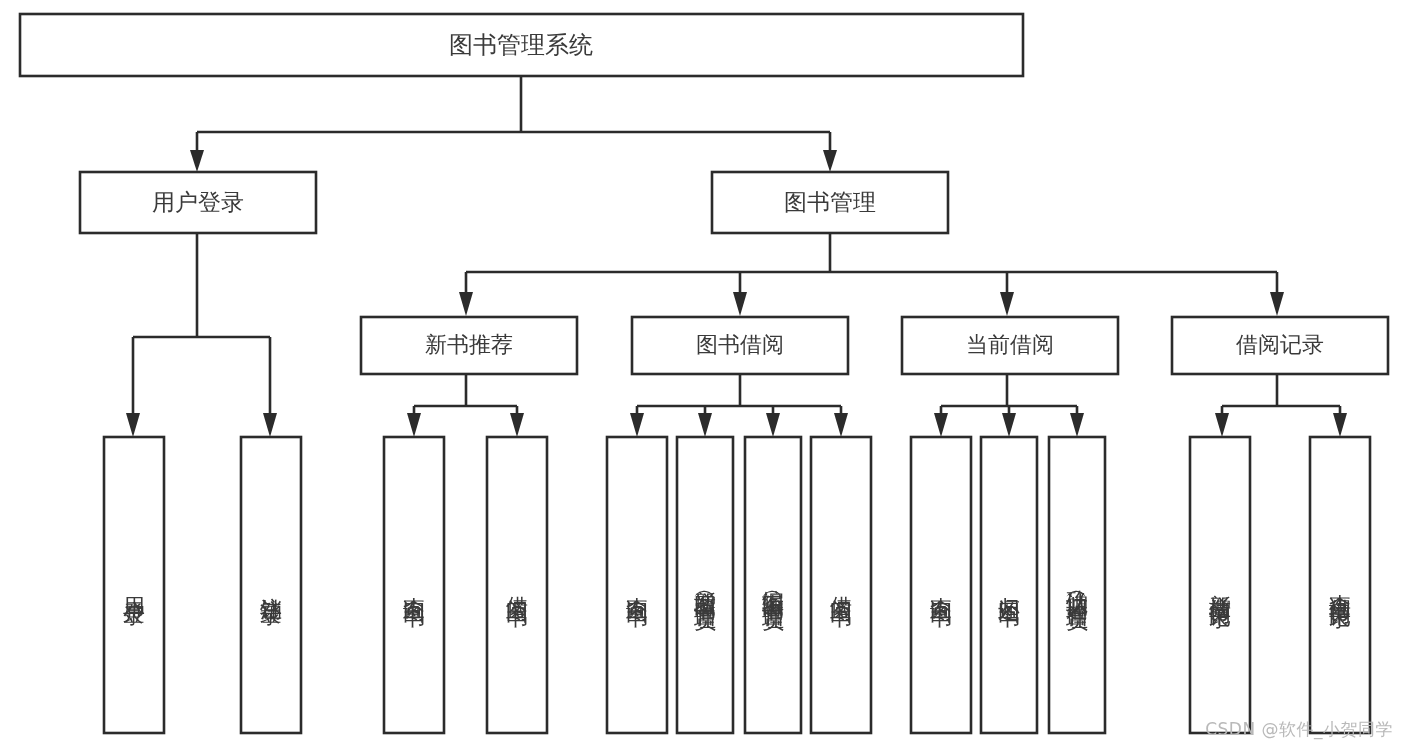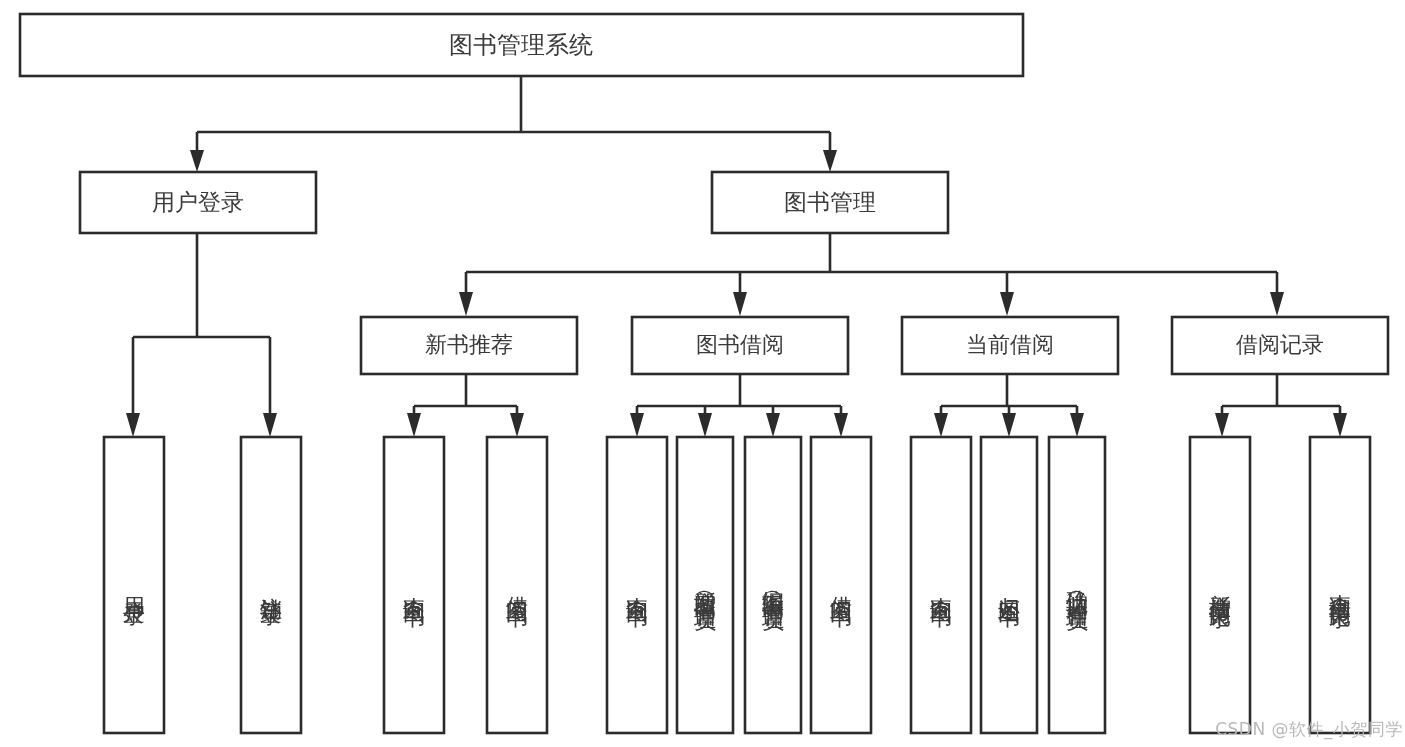--- a/index.html
+++ b/index.html
@@ -17,21 +17,21 @@
     text-anchor:middle;
     dominant-baseline:middle;
   }
   .lvl1-label{font-size:24px;}
   .lvl2-label{font-size:23px;}
   .lvl3-label{font-size:22px;}
   .link{stroke:#2b2b2b;stroke-width:2.6;fill:none;stroke-linecap:butt;}
   .arrow-head{fill:#2b2b2b;stroke:none;}
   .watermark{
     position:absolute;
-    right:2px;bottom:6px;
+    right:12px;bottom:6px;
     font-size:17px;
     color:#b9b9b9;
     font-family:"DejaVu Sans","Liberation Sans",sans-serif;
     white-space:nowrap;
     letter-spacing:0.5px;
   }
 </style>
 </head>
 <body>
 

